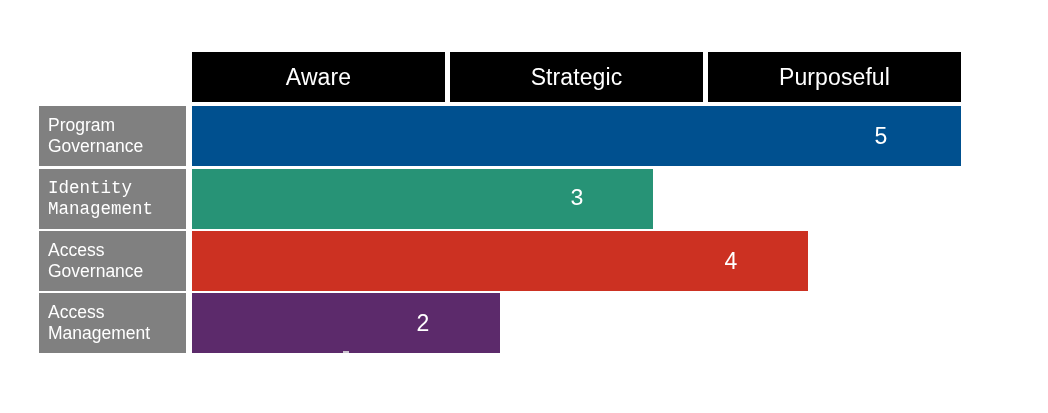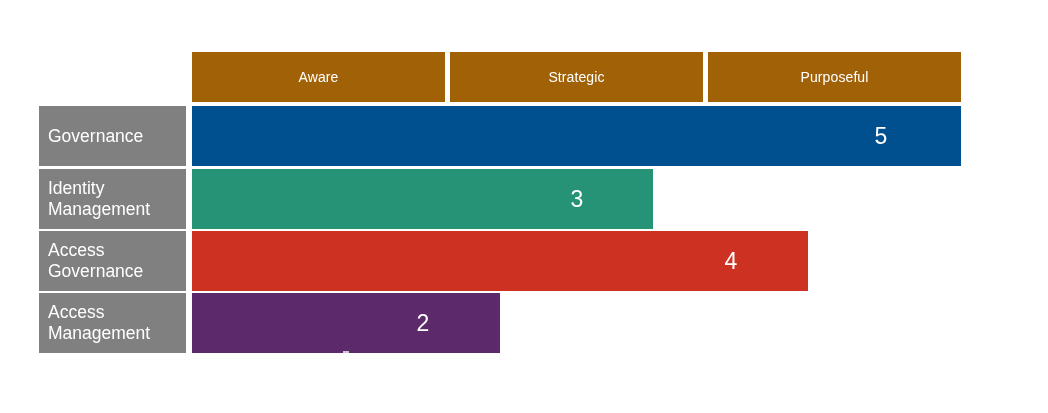--- a/index.html
+++ b/index.html
@@ -26,23 +26,23 @@
     position: absolute;
     left: 192px;
     top: 52px;
     width: 769px;
     height: 50px;
     display: flex;
     gap: 5px;
   }
   .header-cell {
     flex: 1 1 0;
-    background: #a16207;
+    background: #000000;
     color: #ffffff;
-    font-size: 14px;
+    font-size: 23px;
     line-height: 1;
     display: flex;
     align-items: center;
     justify-content: center;
     letter-spacing: 0.1px;
   }
 
   
   .row {
     position: absolute;
@@ -110,28 +110,29 @@
 <div id="chart-root">
 
   <div class="header-row">
     <div class="header-cell">Aware</div>
     <div class="header-cell">Strategic</div>
     <div class="header-cell">Purposeful</div>
   </div>
 
   <div class="row row-0" style="width:922px;">
     <div class="row-label">
+      <span>Program</span>
       <span>Governance</span>
     </div>
     <div class="bar" style="width:769px; background:#00508F;">
       <span class="value" style="right:50px;">5</span>
     </div>
   </div>
 
-  <div class="row row-1" style="width:614px;">
+  <div class="row row-1" style="width:614px;font-family:Liberation Mono, monospace;">
     <div class="row-label">
       <span>Identity</span>
       <span>Management</span>
     </div>
     <div class="bar" style="width:461px; background:#279376;">
       <span class="value" style="right:46px;">3</span>
     </div>
   </div>
 
   <div class="row row-2" style="width:769px;">

